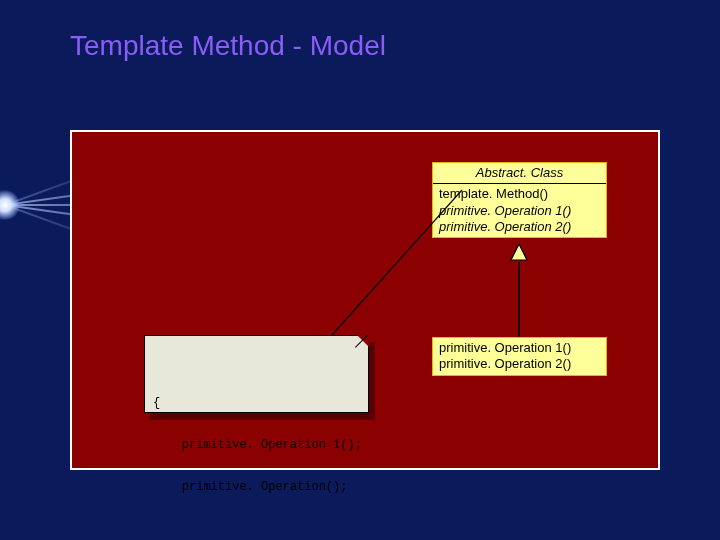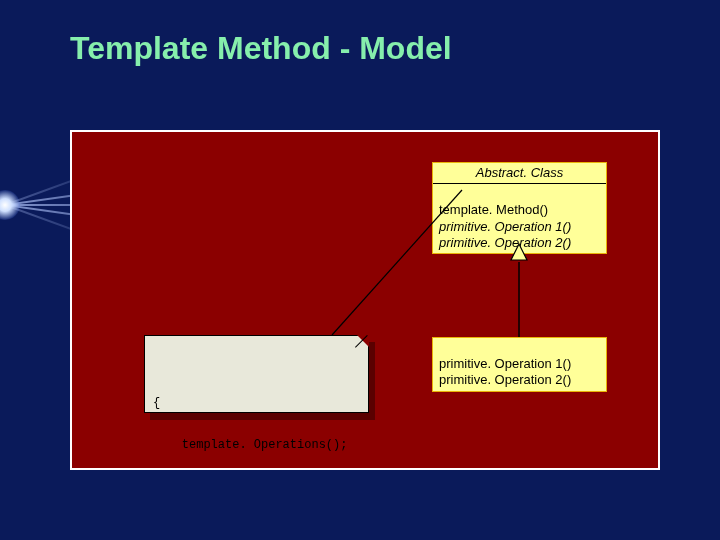--- a/index.html
+++ b/index.html
@@ -36,23 +36,23 @@
   .lens-flare .r1 { transform: rotate(0deg); }
   .lens-flare .r2 { transform: rotate(8deg); }
   .lens-flare .r3 { transform: rotate(-8deg); }
   .lens-flare .r4 { transform: rotate(20deg); width:200px; opacity:.6;}
   .lens-flare .r5 { transform: rotate(-20deg); width:200px; opacity:.6;}
 
   .title {
     position: absolute;
     left: 70px;
     top: 30px;
-    color: #86efac;
-    font-size: 32px;
-    font-weight: bold;
+    color: #8b5cf6;
+    font-size: 28px;
+    font-weight: normal;
   }
 
   .content-frame {
     position: absolute;
     left: 70px;
     top: 130px;
     width: 590px;
     height: 340px;
     background: #8b0000;
     border: 2px solid #ffffff;
@@ -66,21 +66,20 @@
     font-size: 13px;
     line-height: 1.25;
   }
   .uml-title {
     text-align: center;
     border-bottom: 1px solid #000;
     padding: 2px 4px;
   }
   .uml-body {
     padding: 2px 6px;
-    margin-top: 16px;
   }
   .italic { font-style: italic; }
 
   .abstract-class {
     left: 360px;
     top: 30px;
     width: 175px;
   }
   .concrete-class {
     left: 360px;
@@ -169,21 +168,22 @@
       <div>primitive. Operation 1()</div>
       <div>primitive. Operation 2()</div>
     </div>
   </div>
 
   <div class="note-shadow"></div>
   <div class="note-box">
     <div class="note-fold"></div>
     <div class="note-fold-line"></div>
     <div>{</div>
-    <div>    template. Operations();</div>
+    <div>    primitive. Operation 1();</div>
+    <div>    primitive. Operation();</div>
     
   </div>
 
   <svg class="svg-overlay">
 
     <line x1="447" y1="205" x2="447" y2="130" stroke="#000" stroke-width="1.5"></line>
     <polygon points="447,112 439,128 455,128" fill="#ffff99" stroke="#000" stroke-width="1.2"></polygon>
 
     <line x1="260" y1="203" x2="390" y2="58" stroke="#000" stroke-width="1.2"></line>
   </svg>

